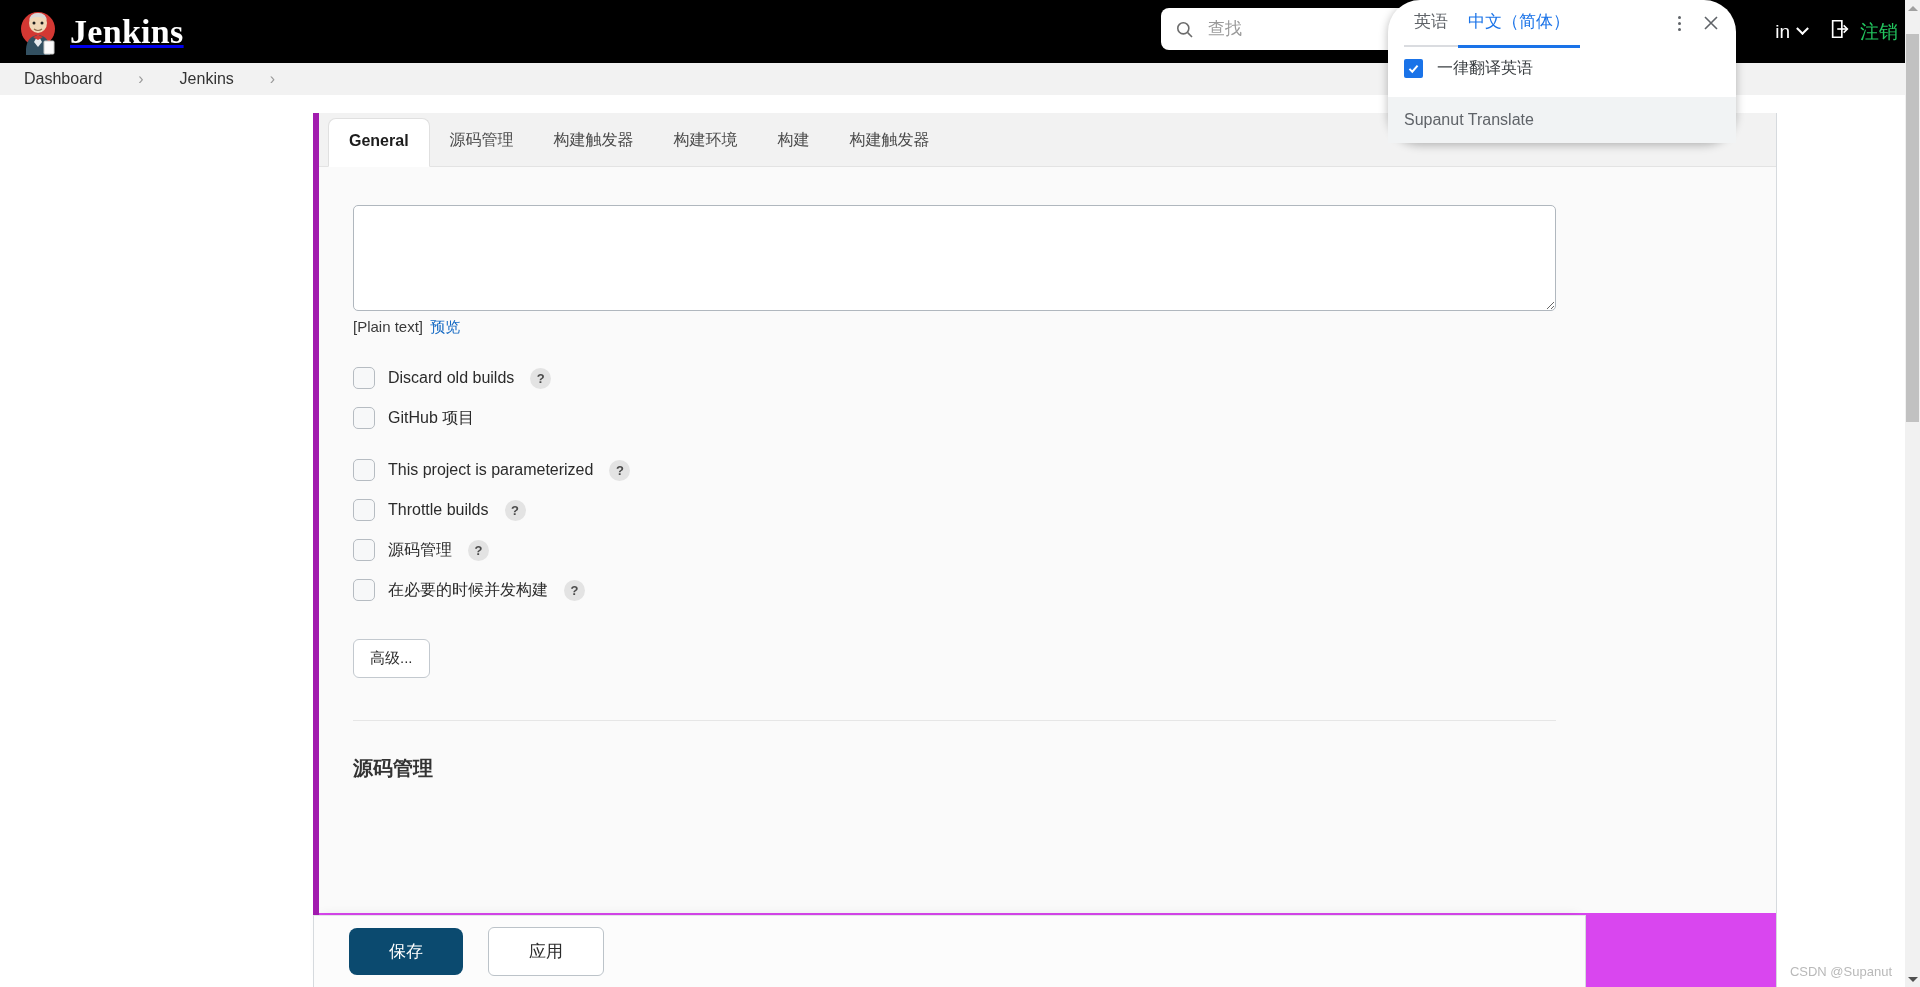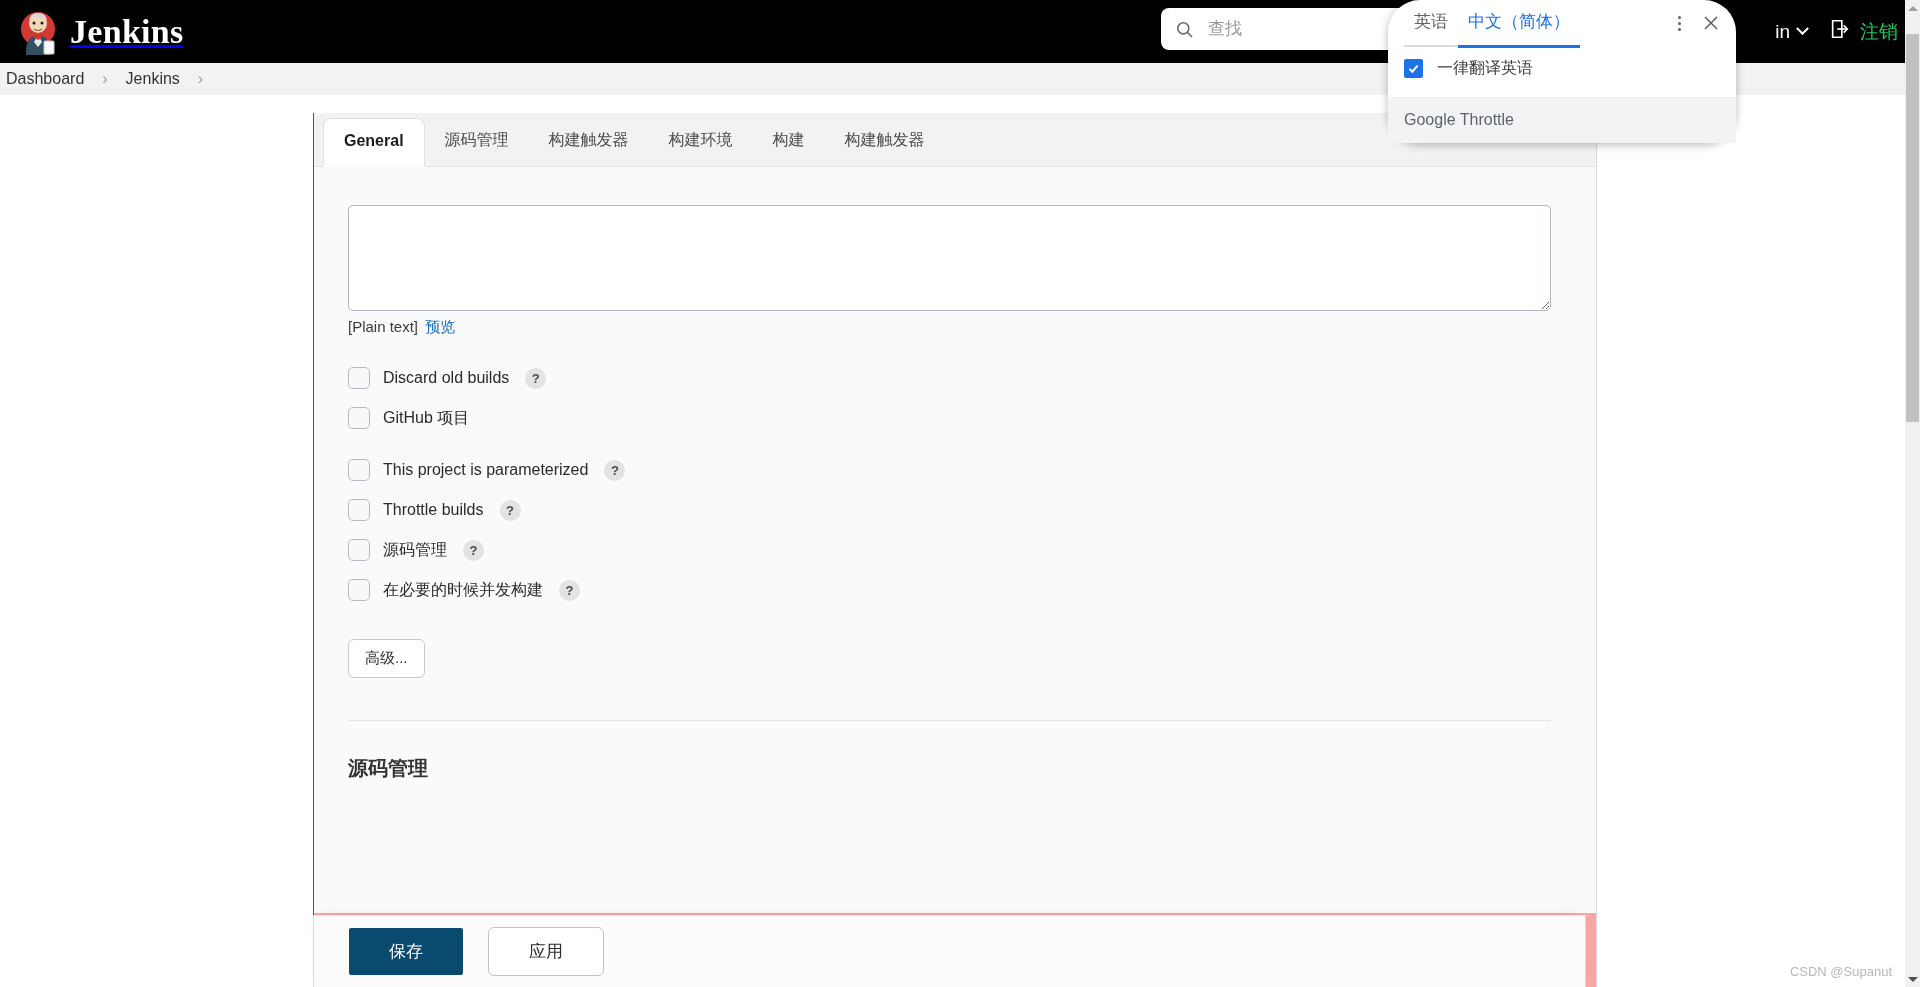--- a/index.html
+++ b/index.html
@@ -82,21 +82,22 @@
     border-bottom: 2px solid #fff;
     transform: rotate(45deg) translate(-2px,-2px);
   }
 
   
   #breadcrumb-bar {
     position: absolute; left: 0; top: 63px;
     width: 1920px; height: 32px;
     background: #f2f2f2;
     display: flex; align-items: center;
-    gap: 0;
+    padding-left: 18px;
+    gap: 18px;
     z-index: 2;
   }
   .crumb {
     font-size: 16px; color: #333;
     text-decoration: none;
     padding: 0 6px;
   }
   .crumb-sep {
     color: #9b9b9b; font-size: 16px;
     margin: 0 12px;
@@ -108,24 +109,24 @@
     position: absolute; left: 0; top: 95px;
     width: 1905px; height: 892px;
     background: #fff;
     overflow: hidden;
   }
 
   
   #config-card {
     position: absolute;
     left: 313px; top: 18px;
-    width: 1284px;
+    width: 1464px;
     height: 874px;
-    background: #fca5a5;
-    border-left: 1px solid #a21caf;
+    background: #d946ef;
+    border-left: 6px solid #a21caf;
     border-right: 1px solid #d6dade;
   }
 
   
   #tab-bar {
     position: relative;
     height: 54px;
     background: #f2f2f2;
     border-bottom: 1px solid #e3e3e3;
     display: flex; align-items: flex-end;
@@ -252,21 +253,21 @@
     border-right: 1px solid #d6dade;
     display: flex; align-items: center;
     padding-left: 35px;
     gap: 25px;
     box-shadow: 0 -6px 12px -8px rgba(0,0,0,0.12);
   }
   #save-button {
     background: #0b4a6f;
     color: #fff;
     border: none;
-    border-radius: 2px;
+    border-radius: 8px;
     font-size: 17px;
     padding: 12px 40px;
     cursor: pointer;
     font-family: "Liberation Sans", "DejaVu Sans", sans-serif;
   }
   #apply-button {
     background: #fff;
     color: #2b2b2b;
     border: 1px solid #bcc3c9;
     border-radius: 6px;
@@ -532,21 +533,21 @@
     </div>
   </div>
   <div id="tp-body">
     <span id="tp-checkbox">
       <svg width="13" height="13" viewBox="0 0 16 16" fill="none" stroke="#fff" stroke-width="2.4">
         <path d="M3 8.5 L6.5 12 L13 4.5"></path>
       </svg>
     </span>
     <span id="tp-check-label">一律翻译英语</span>
   </div>
-  <div id="tp-footer">Google Throttle</div>
+  <div id="tp-footer">Supanut Translate</div>
 </div>
 
 <div id="scrollbar-track">
   <div id="scroll-up-arrow">
       <span class="arr up"></span>
     </div>
   <div id="scroll-thumb"></div>
   <div id="scroll-down-arrow">
       <span class="arr dn"></span>
     </div>

